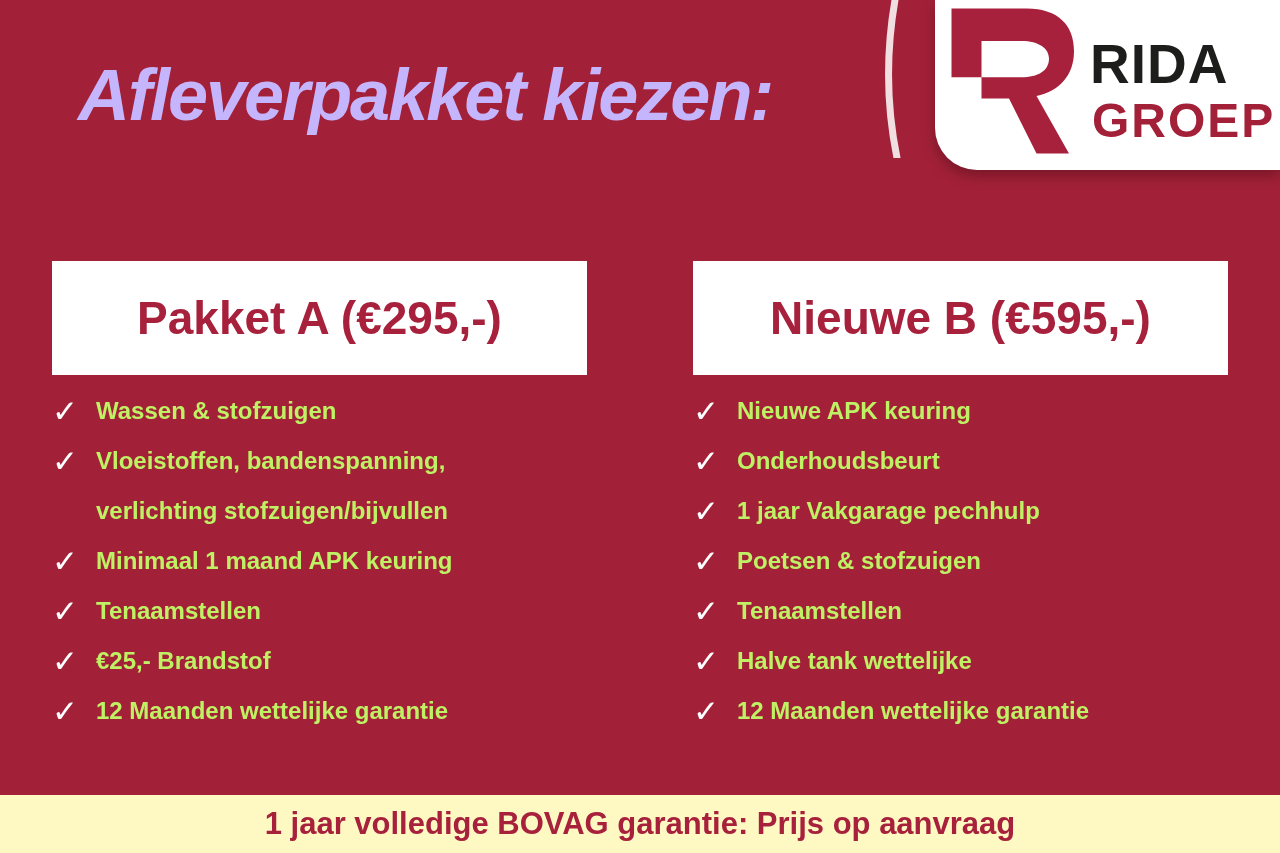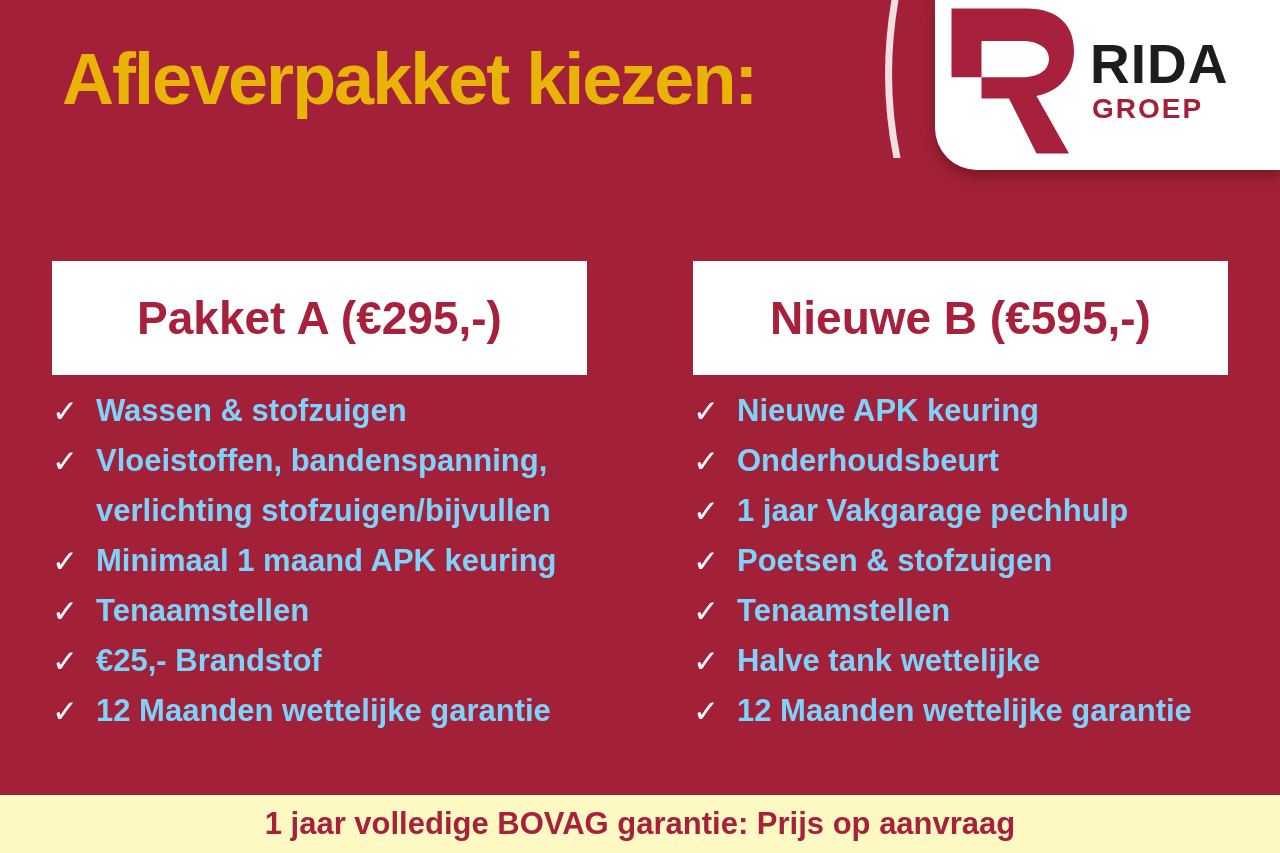--- a/index.html
+++ b/index.html
@@ -6,64 +6,64 @@
   body {
     width: 1280px; height: 853px;
     font-family: "Liberation Sans", "DejaVu Sans", sans-serif;
     -webkit-font-smoothing: antialiased;
   }
   .frame {
     position: relative; width: 1280px; height: 853px;
     background: #a32138; overflow: hidden;
   }
   .title {
-    position: absolute; left: 62px; top: 38px; margin: 0;
+    position: absolute; left: 62px; top: 38px; margin: 16px;
     font-size: 72px; font-weight: 800; letter-spacing: -2px;
-    color: #eab308; white-space: nowrap;
+    color: #c4b5fd; white-space: nowrap; font-style: italic;
   }
   
   .logo-panel {
     position: absolute; top: 0; right: 0; width: 345px; height: 170px;
     background: #ffffff; border-radius: 0 0 0 42px;
     box-shadow: 0 6px 14px rgba(40, 0, 8, 0.35);
     text-align: right;
   }
   .swoosh {
     position: absolute; top: 0; right: 376px; width: 22px; height: 158px;
     pointer-events: none;
   }
   .logo-r { position: absolute; left: 14px; top: 6px; width: 140px; height: 150px; }
   .logo-brand {
     position: absolute; left: 155px; top: 32px;
     font-size: 55px; font-weight: 800; letter-spacing: 1px; color: #1d1d1b;
   }
   .logo-sub {
     position: absolute; left: 157px; top: 93px;
-    font-size: 28px; font-weight: 700; letter-spacing: 2px; color: #a32138;
+    font-size: 48px; font-weight: 700; letter-spacing: 2px; color: #a32138;
   }
   
   .col { position: absolute; top: 249px; width: 535px; margin-top: 12px; }
   .col-a { left: 52px; }
   .col-b { left: 693px; }
   .pkg-header {
     height: 114px; background: #ffffff;
     display: flex; align-items: center; justify-content: center;
   }
   .pkg-header span {
     font-size: 46px; font-weight: 800; color: #a8213c; white-space: nowrap;
   }
   .pkg-list { list-style: none; margin: 11px 0 0 0; padding: 0; }
   .row { height: 50px; display: flex; align-items: center; }
   .check {
     width: 44px; flex: 0 0 44px;
     font-family: "DejaVu Sans", sans-serif;
     font-size: 31px; font-weight: bold; color: #ffffff;
   }
   .txt {
-    font-size: 31px; font-weight: 600; color: #7dd3fc; white-space: nowrap;
+    font-size: 24px; font-weight: 600; color: #bef264; white-space: nowrap;
   }
   
   .footer {
     position: absolute; left: 0; bottom: 0; width: 1280px; height: 58px;
     background: #fef9c3; display: flex; align-items: center; justify-content: center;
   }
   .footer span {
     font-size: 31px; font-weight: 800; color: #a8213c; white-space: nowrap;
   }
 </style>

